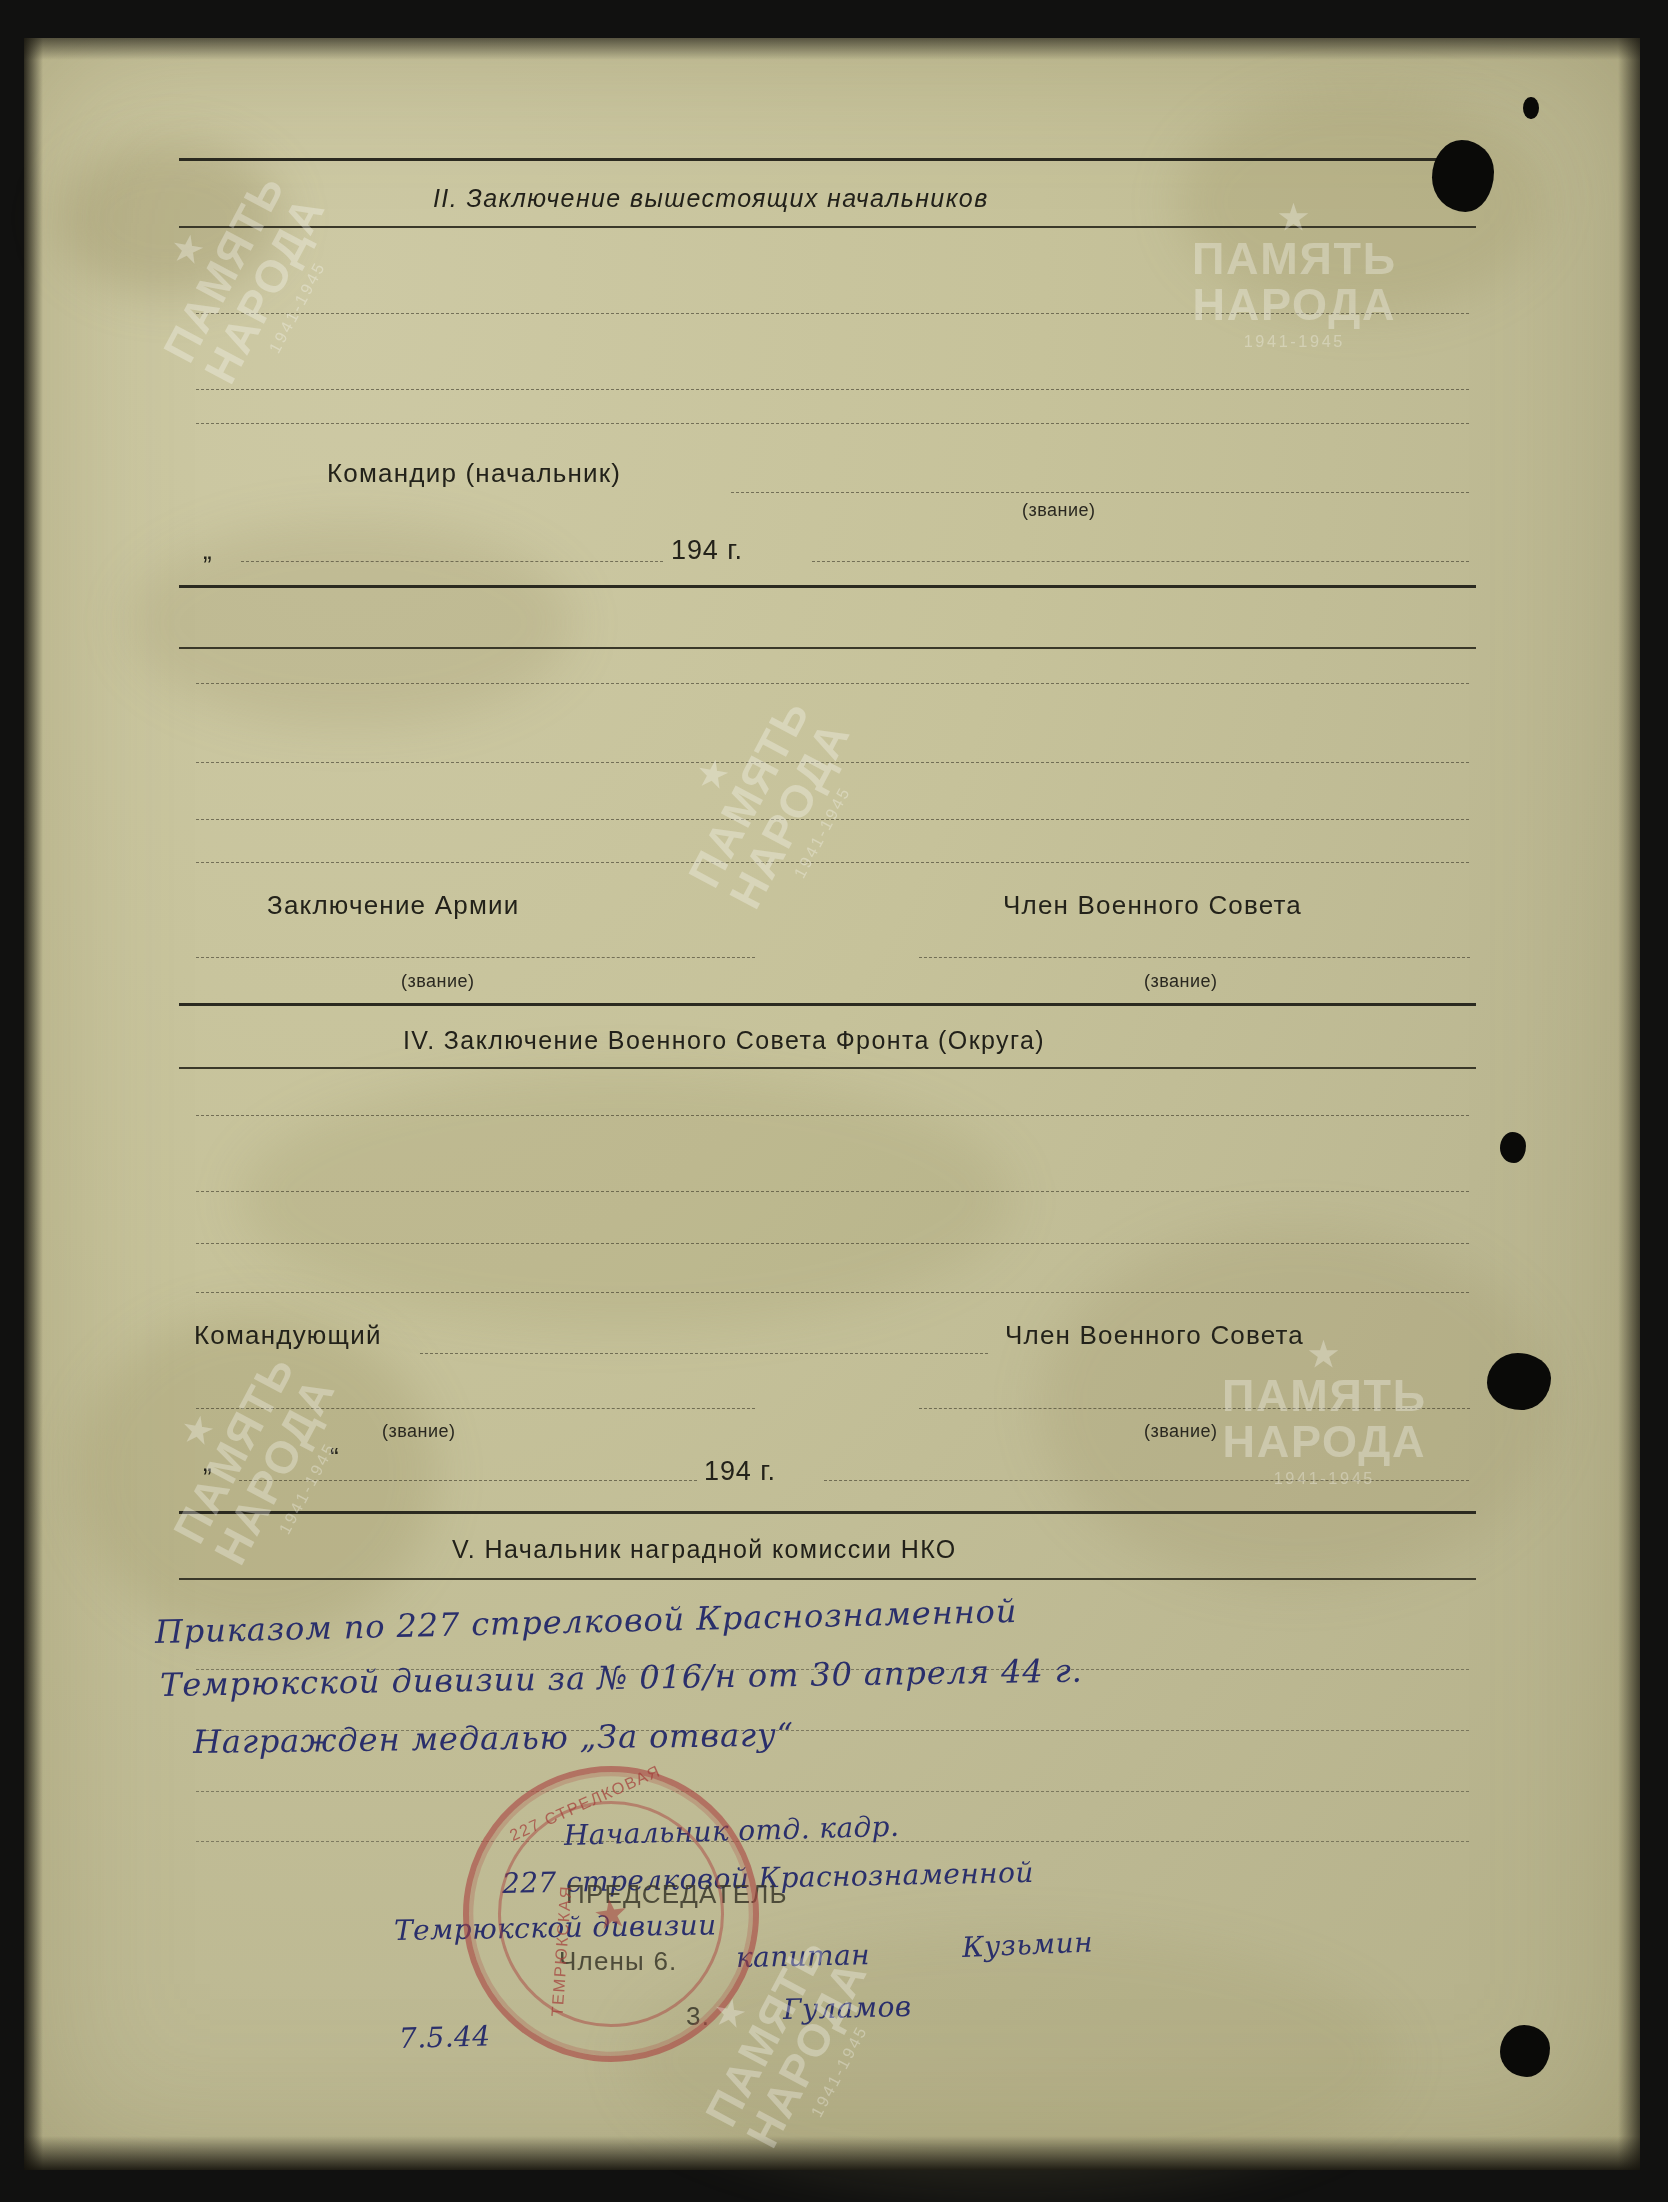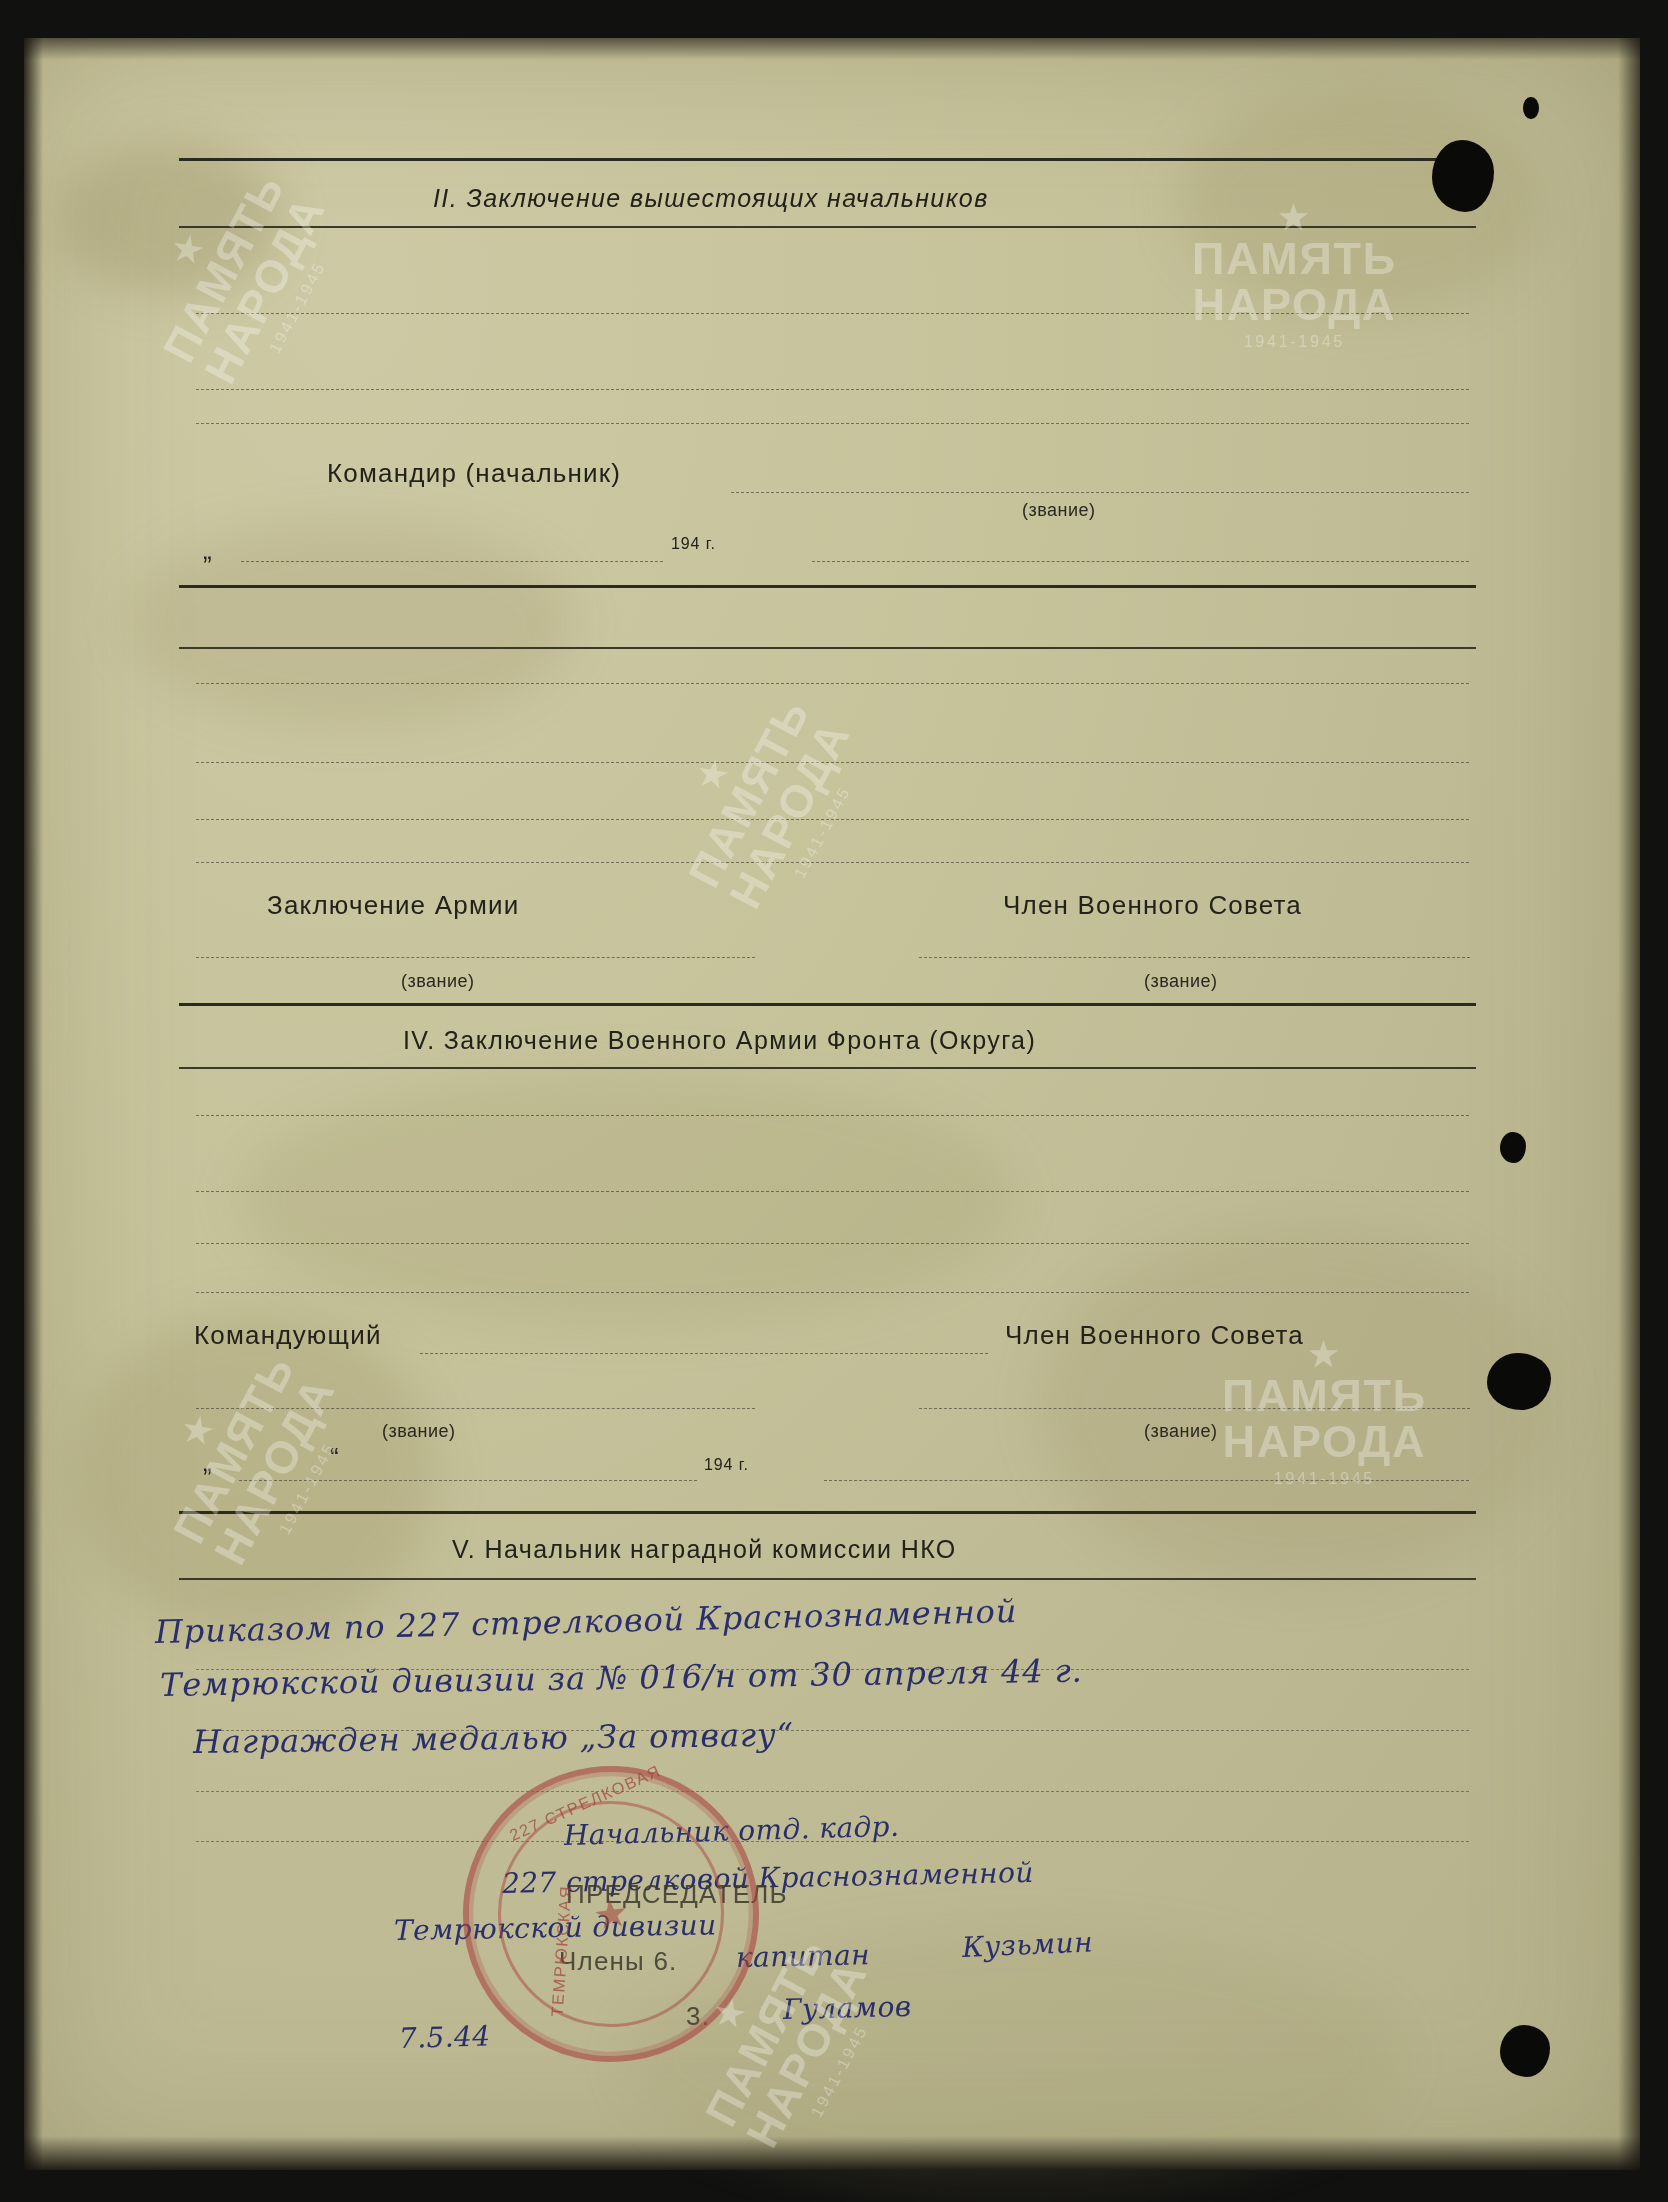--- a/index.html
+++ b/index.html
@@ -77,21 +77,21 @@
   }
   .small-label {
     position: absolute;
     font-size: 18px;
     letter-spacing: 0.5px;
     color: #2a2820;
     white-space: nowrap;
   }
   .year-label {
     position: absolute;
-    font-size: 16px;
+    font-size: 27px;
     letter-spacing: 0.9px;
     color: #23221a;
     white-space: nowrap;
   }
   .quote-mark {
     position: absolute;
     font-size: 26px;
     color: #23221a;
   }
   
@@ -230,21 +230,21 @@
       <div class="field-label" style="left:979px;top:852px;">Член Военного Совета</div>
 
       <div class="rule" style="left:172px;top:919px;width:559px;"></div>
       <div class="rule" style="left:895px;top:919px;width:551px;"></div>
       <div class="small-label" style="left:377px;top:933px;">(звание)</div>
       <div class="small-label" style="left:1120px;top:933px;">(звание)</div>
 
       <div class="hr-thick" style="left:155px;top:965px;width:1297px;"></div>
       <div class="sect-title" style="left:379px;top:988px;">
         <span>IV.</span>
-        <span>Заключение Военного Армии Фронта (Округа)</span>
+        <span>Заключение Военного Совета Фронта (Округа)</span>
       </div>
       <div class="hr-thin" style="left:155px;top:1029px;width:1297px;"></div>
 
       <div class="rule" style="left:172px;top:1077px;width:1273px;"></div>
       <div class="rule" style="left:172px;top:1153px;width:1273px;"></div>
       <div class="rule" style="left:172px;top:1205px;width:1273px;"></div>
       <div class="rule" style="left:172px;top:1254px;width:1273px;"></div>
 
       <div class="field-label" style="left:170px;top:1282px;">Командующий</div>
       <div class="rule" style="left:396px;top:1315px;width:568px;"></div>

